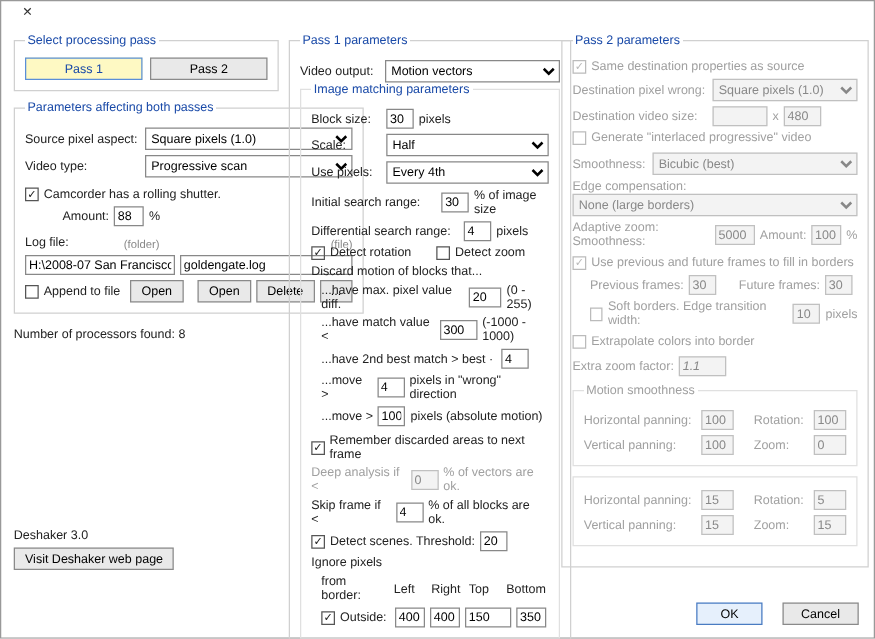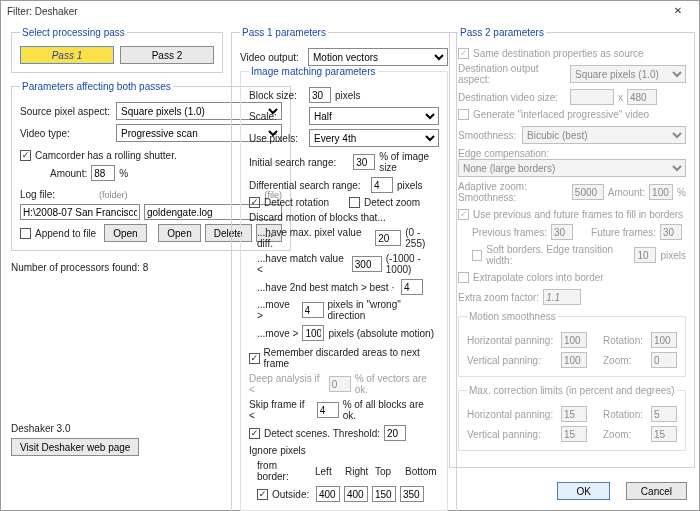--- a/index.html
+++ b/index.html
@@ -13,37 +13,36 @@
   .col3 { width: 218px; display:flex; flex-direction:column; }
   fieldset { border:1px solid #d0d0d0; margin:0 0 8px 0; padding:6px 8px 8px 8px; }
   legend { color:#1a4aa8; padding:0 2px; }
   .row { display:flex; align-items:center; gap:4px; margin-top:4px; }
   .lbl { color:#222; }
   .lbl.dis { color:#a0a0a0; }
   input[type=text].val { height:16px; border:1px solid #888; padding:0 2px; background:#fff; }
   input[type=text].val.dis, select.dis { background:#f3f3f3; color:#888; border-color:#c0c0c0; }
   select { height:18px; border:1px solid #888; background:#fff; }
   .btn { height:18px; border:1px solid #8a8a8a; background:#e9e9e9; padding:0 8px; display:inline-flex; align-items:center; justify-content:center; }
-  .btn.active { background:#fde047; border-color:#5a8fd8; color:#1a4aa8;font-style:italic; }
+  .btn.active { background:#fef9c3; border-color:#5a8fd8; color:#1a4aa8; }
   .btn.primary { background:#e6f0fc; border:1px solid #4a7cc2; padding:0 18px; }
   .passrow { display:flex; gap:6px; margin-top:2px; }
   .passrow .btn { flex:1; justify-content:center; }
   .cb { width:11px; height:11px; border:1px solid #555; display:inline-flex; align-items:center; justify-content:center; font-size:9px; line-height:9px; color:#222; }
   .cb.dis { border-color:#bbb; color:#bbb; }
   .small { font-size:9px; color:#888; }
   .footer-col1 { margin-top:auto; text-align:left; }
   .bottom-btns { position:absolute; right:12px; bottom:10px; display:flex; gap:16px;text-align:center; }
   fieldset.nest { border:1px solid #e0e0e0; }
 </style>
 </head>
 <body>
 
 <div class="window">
   <div class="titlebar">
-    <span>Filter: Deshaker</span>
     <span class="close">✕</span>
   </div>
 
   <div class="content">
 
     <div class="col1">
       <fieldset>
         <legend>Select processing pass</legend>
         <div class="passrow">
           <span class="btn active">Pass 1</span>
@@ -193,37 +192,37 @@
             <span class="lbl" style="width:26px">Left</span>
             <span class="lbl" style="width:26px">Right</span>
             <span class="lbl" style="width:26px">Top</span>
             <span class="lbl" style="width:30px">Bottom</span>
           </div>
           <div class="row" style="padding-left:8px">
             <span class="cb">✓</span>
               <span class="lbl" style="width:40px">Outside:</span>
             <input class="val" style="width: 24px;" type="text" value="400">
             <input class="val" style="width: 24px;" type="text" value="400">
-            <input class="val" style="width: 24px;" type="text" value="150">
+            <input class="val" style="width: 37px;" type="text" value="150">
             <input class="val" style="width: 24px;" type="text" value="350">
           </div>
 
         </fieldset>
       </fieldset>
     </div>
 
     <div class="col3">
       <fieldset>
         <legend>Pass 2 parameters</legend>
         <div class="row">
             <span class="cb dis">✓</span>
             <span class="lbl dis">Same destination properties as source</span>
           </div>
         <div class="row">
-            <span class="lbl dis" style="width:108px">Destination output aspect:</span>
+            <span class="lbl dis" style="width:108px">Destination pixel wrong:</span>
             <select class="dis" style="flex:1"><option>Square pixels (1.0)</option></select>
           </div>
         <div class="row">
             <span class="lbl dis" style="width:108px">Destination video size:</span>
             <input class="val dis" style="width: 30px; padding-left: 40px;" type="text" value="640">
             <span class="lbl dis">x</span>
             <input class="val dis" style="width: 30px;" type="text" value="480">
           </div>
         <div class="row">
             <span class="cb dis"></span>
@@ -280,21 +279,20 @@
           <div class="row">
               <span class="lbl dis" style="width:90px">Vertical panning:</span>
               <input class="val dis" style="width: 26px;" type="text" value="100">
               <span style="width:8px"></span>
               <span class="lbl dis" style="width:44px">Zoom:</span>
               <input class="val dis" style="width: 26px;" type="text" value="0">
             </div>
         </fieldset>
 
         <fieldset class="nest" style="margin-top:6px">
-          <legend class="lbl dis">Max. correction limits (in percent and degrees)</legend>
           <div class="row">
               <span class="lbl dis" style="width:90px">Horizontal panning:</span>
               <input class="val dis" style="width: 26px;" type="text" value="15">
               <span style="width:8px"></span>
               <span class="lbl dis" style="width:44px">Rotation:</span>
               <input class="val dis" style="width: 26px;" type="text" value="5">
             </div>
           <div class="row">
               <span class="lbl dis" style="width:90px">Vertical panning:</span>
               <input class="val dis" style="width: 26px;" type="text" value="15">

